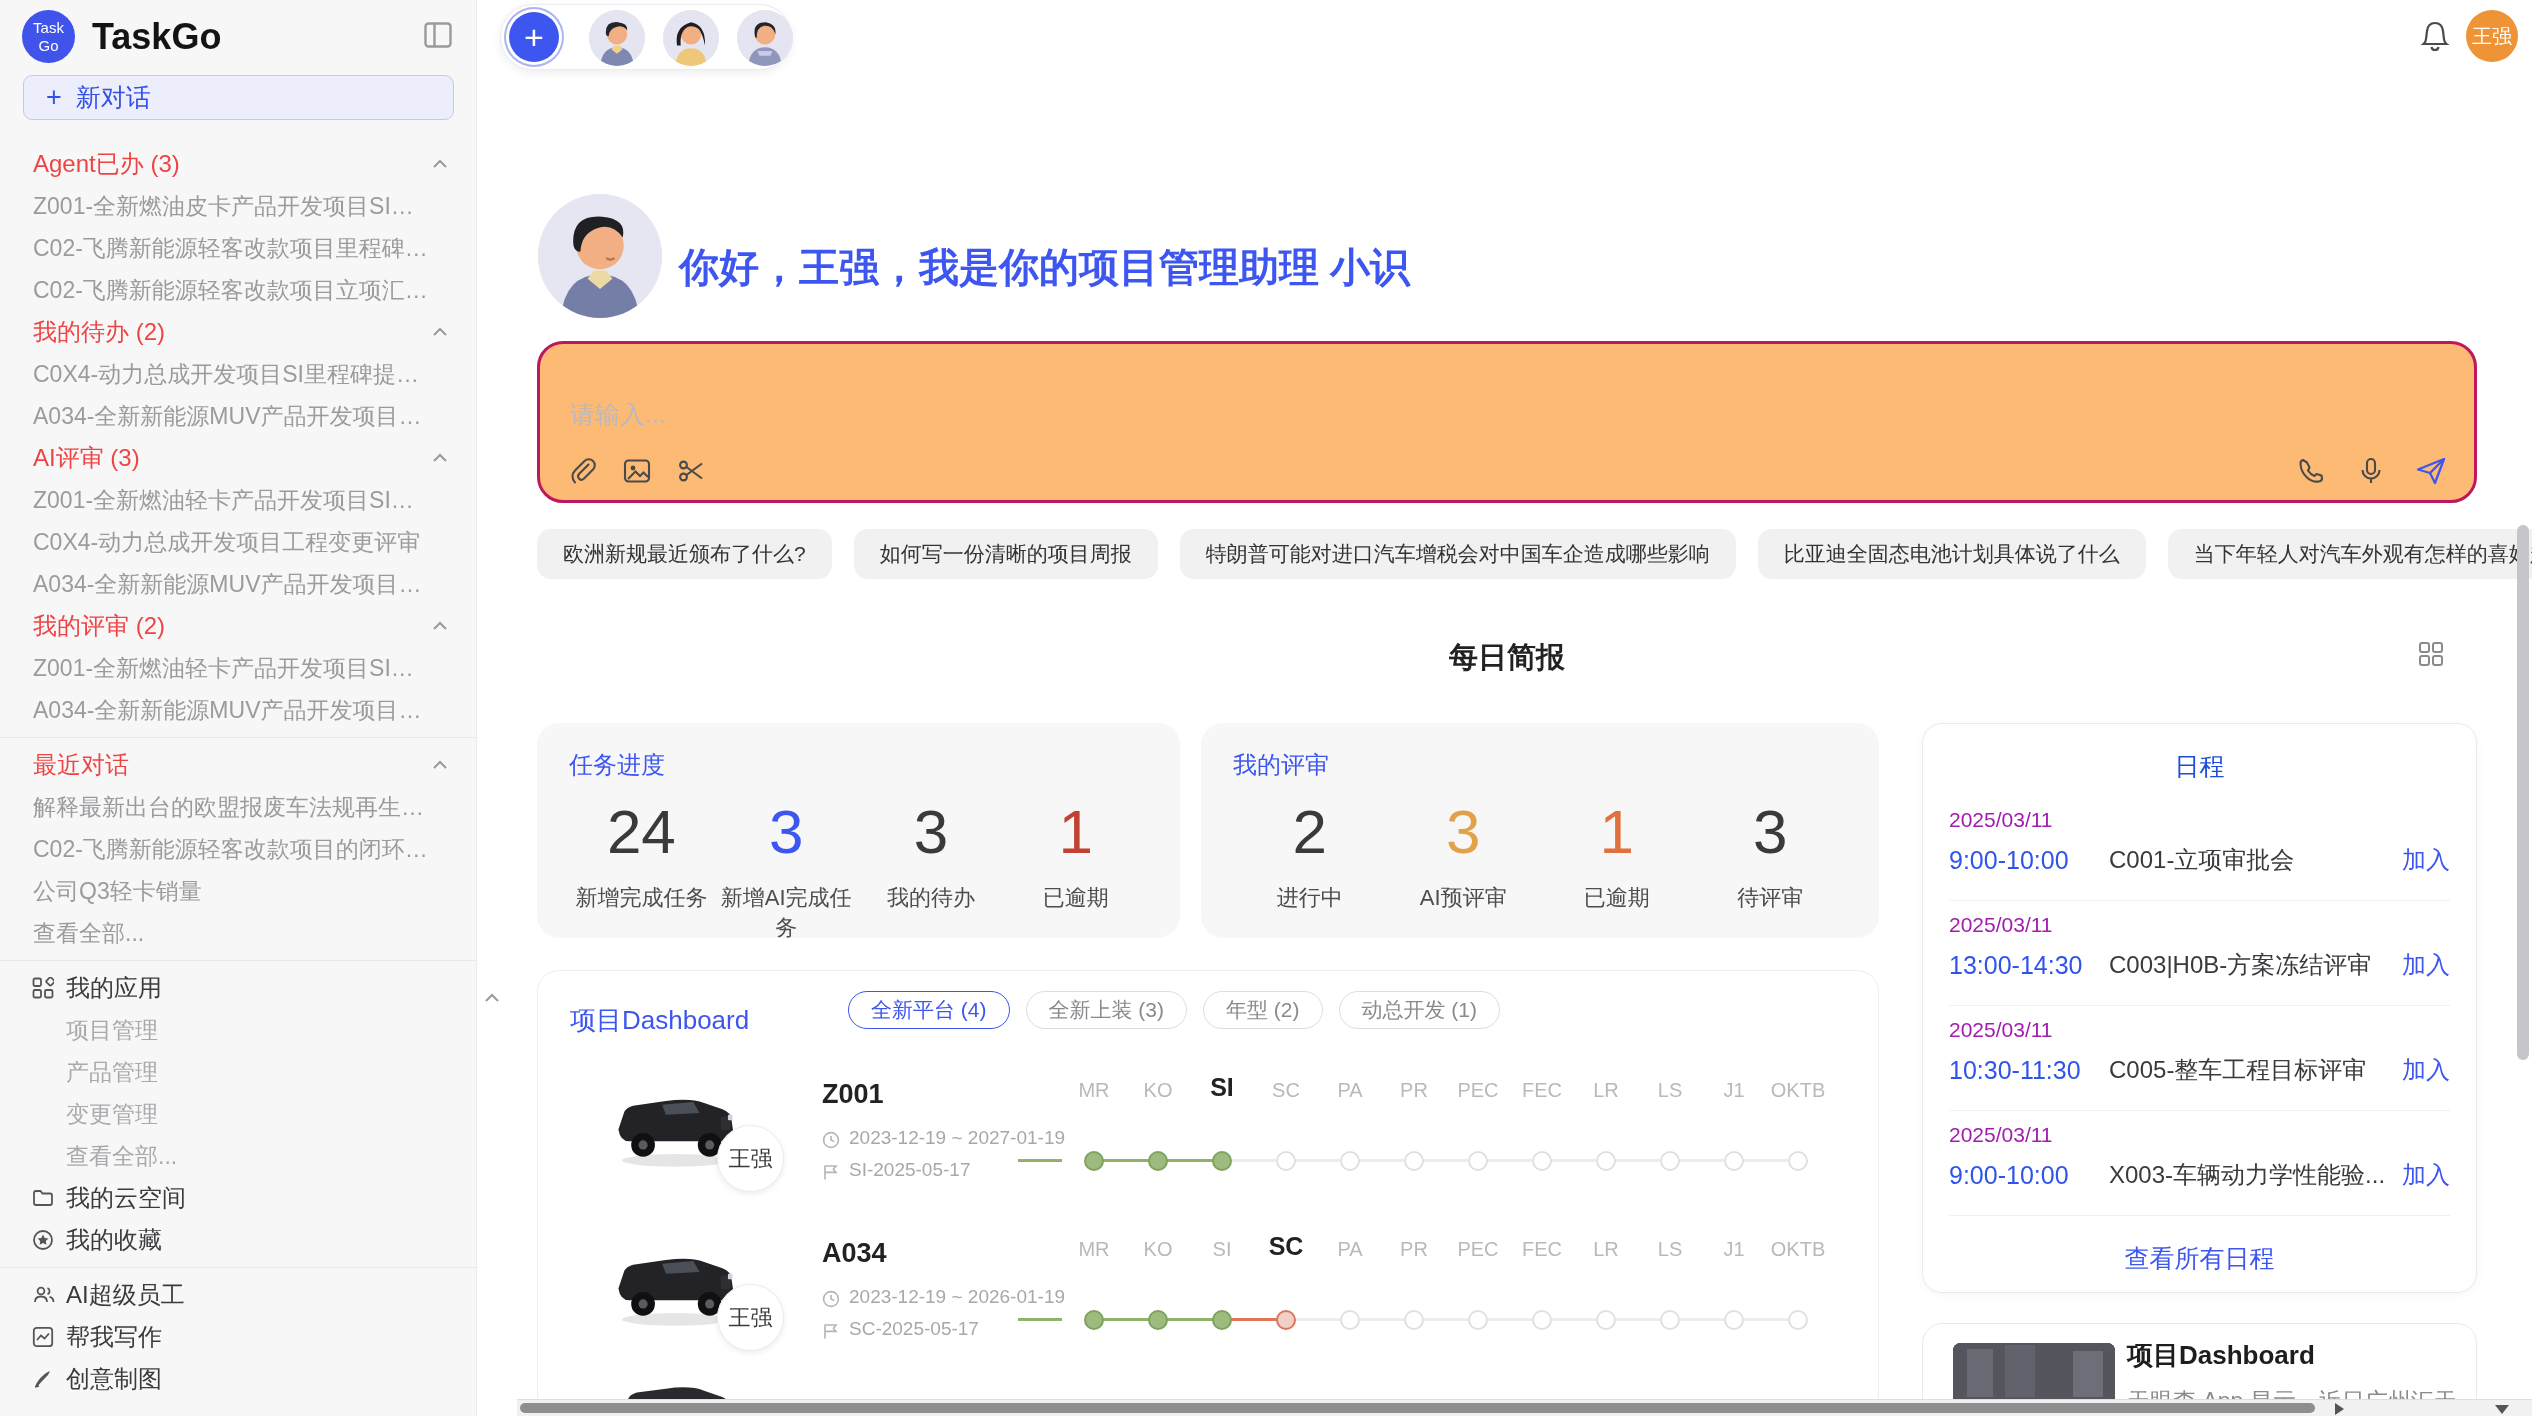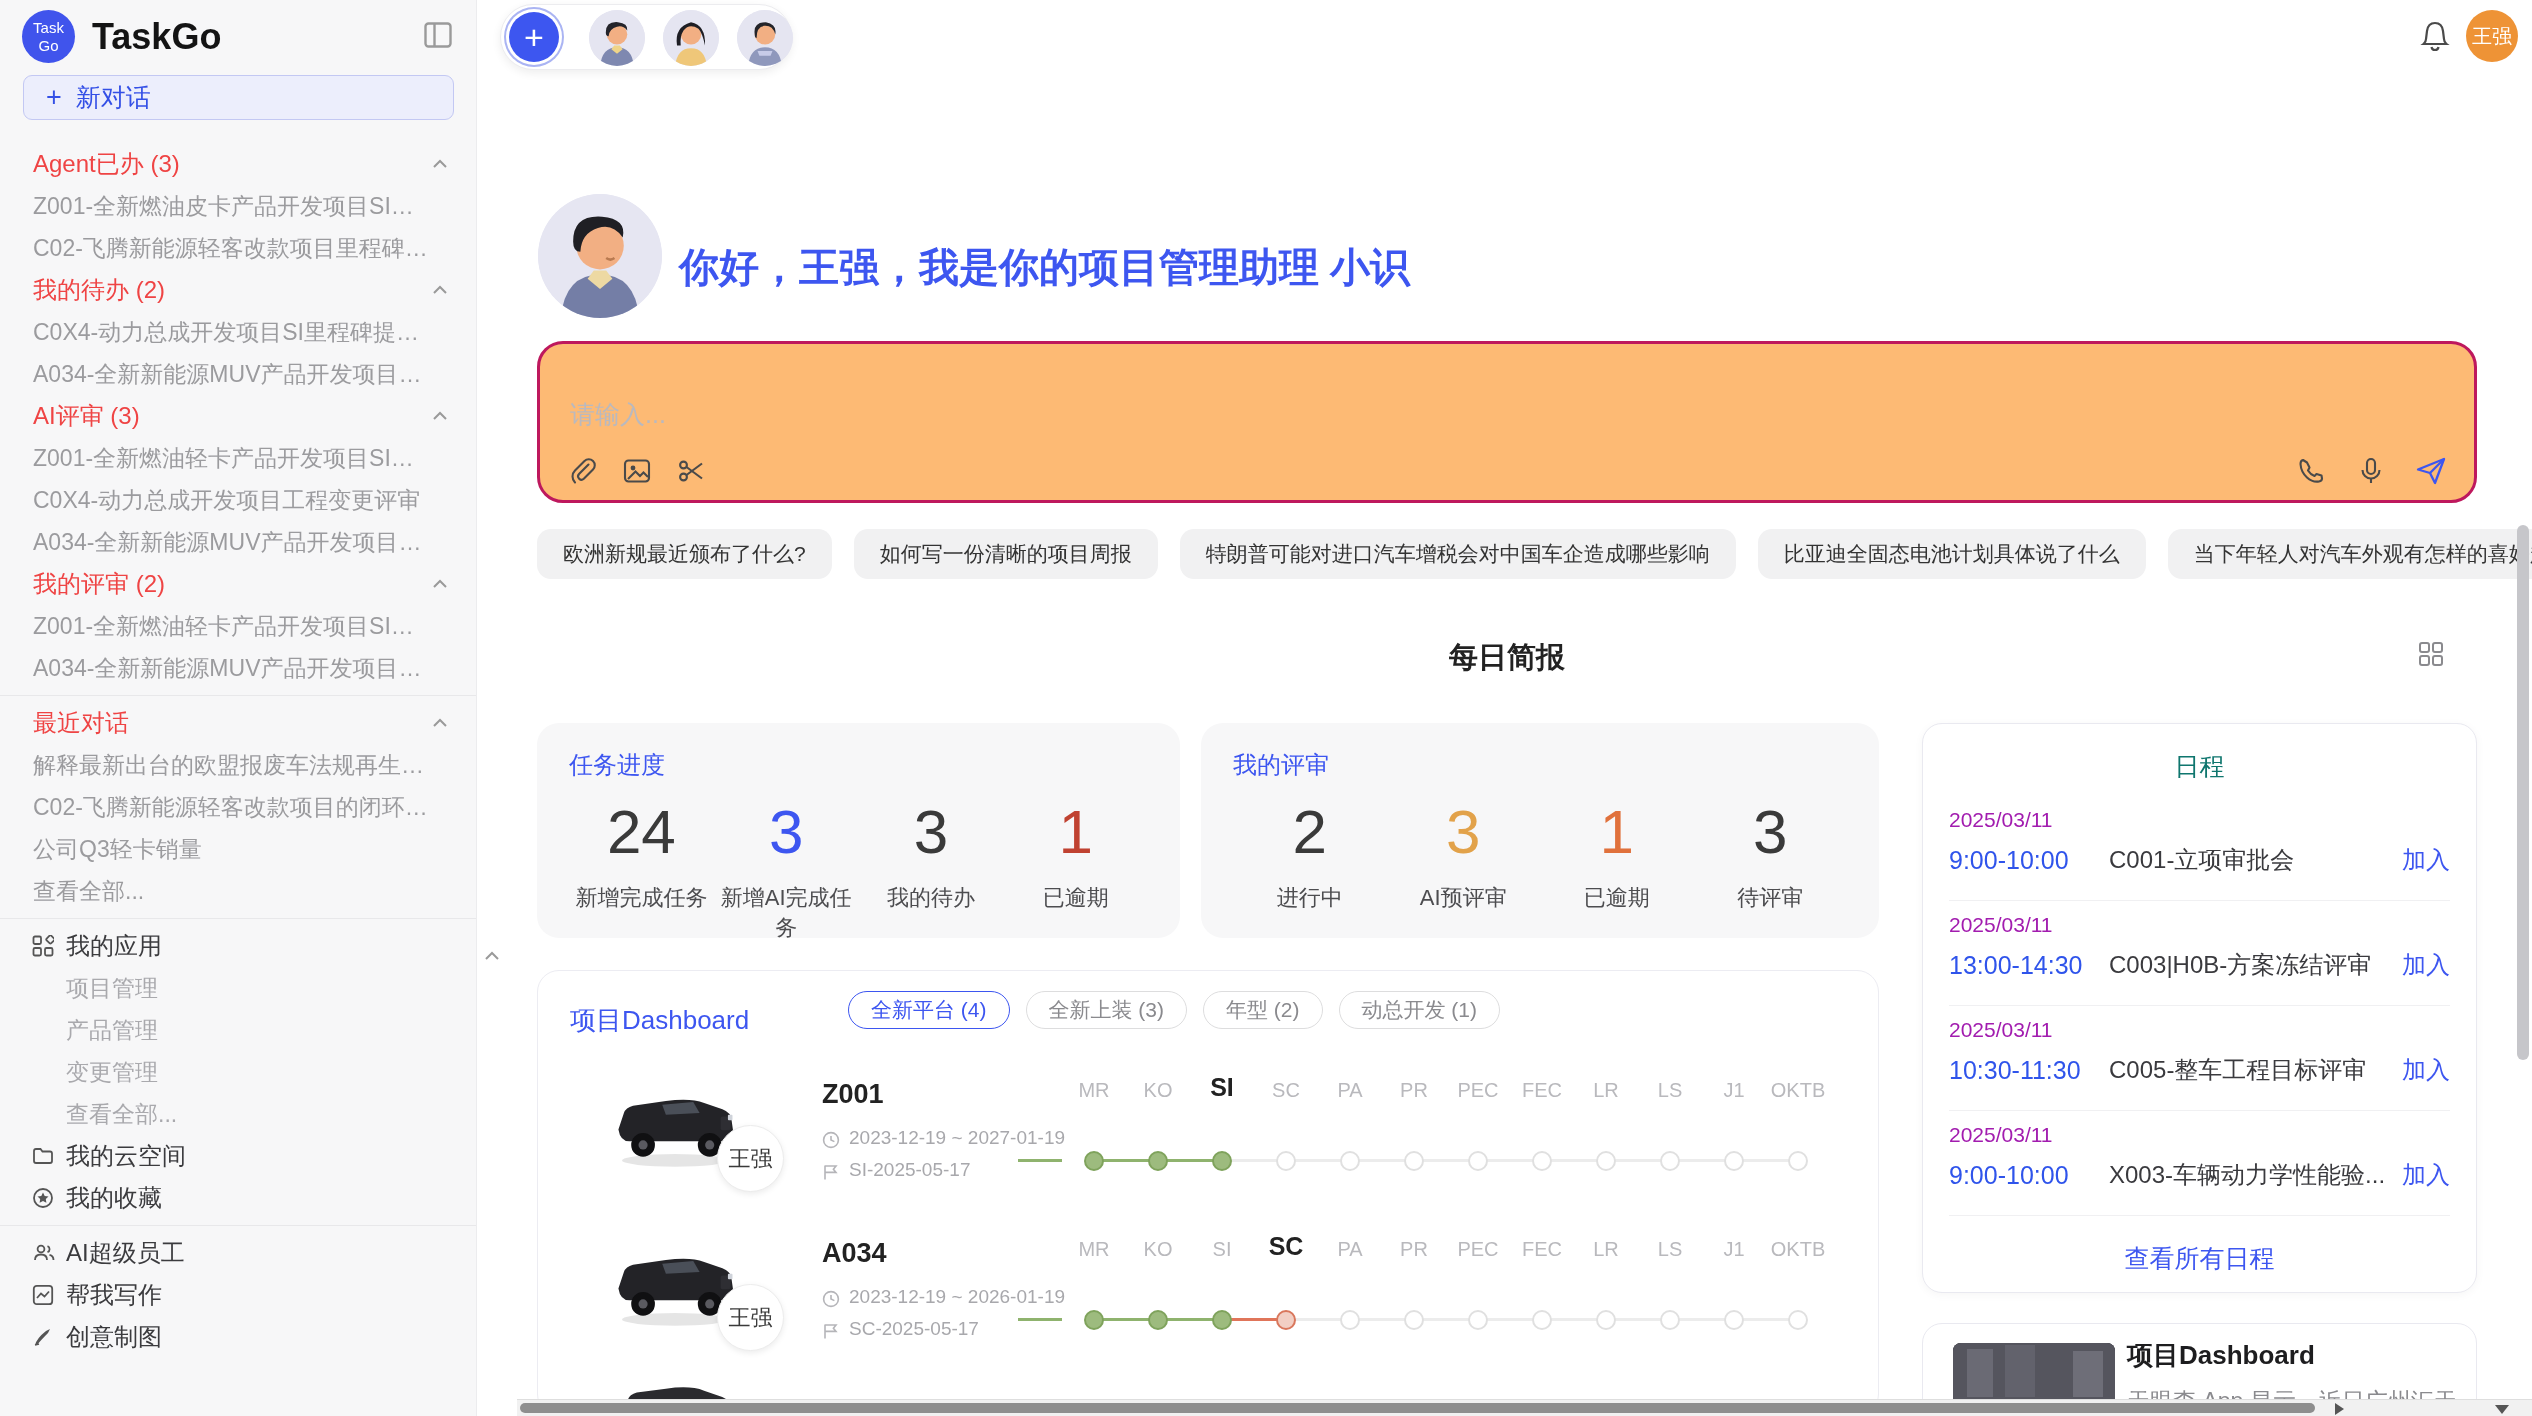--- a/index.html
+++ b/index.html
@@ -105,21 +105,21 @@
     border-radius:50%; background:#fff; border:2px solid #e0e0e0; z-index:2; }
   .ms-node.done { background:#9dbb7e; border-color:#7fa35c; }
   .ms-node.overdue { background:#f2cfc4; border-color:#d9775c; }
   .ms-seg { position:absolute; left:-32px; top:80px; width:64px; height:3px; background:#ececec; z-index:1; }
   .ms-seg.green{background:#8fb36e;} .ms-seg.red{background:#e0755a;}
   .ms-stub { position:absolute; left:-44px; top:80px; width:44px; height:3px; background:#8fb36e; }
 
   
   .cal { position:absolute; left:1922px; top:723px; width:555px; height:570px; background:#fff;
     border:1px solid #e9e9f0; border-radius:20px; box-shadow:0 2px 10px rgba(0,0,0,.04); }
-  .cal-title { text-align:center; margin-top:26px; font-size:25px; color:#0f766e; }
+  .cal-title { text-align:center; margin-top:26px; font-size:25px; color:#1d4ed8; }
   .cal-ev { position:absolute; left:26px; right:26px; height:105px; border-bottom:1px solid #f0f0f2; }
   .cal-ev.e0{top:72px;} .cal-ev.e1{top:177px;} .cal-ev.e2{top:282px;} .cal-ev.e3{top:387px;}
   .ev-date { font-size:21px; color:#a21caf; margin-top:12px; }
   .ev-main { display:flex; align-items:center; margin-top:12px; }
   .ev-time { width:160px; font-size:25px; color:#2f54eb; font-weight:500; }
   .ev-title { flex:1; font-size:24px; color:#3a3a3e; white-space:nowrap; overflow:hidden; }
   .ev-join { font-size:24px; color:#3d56f0; cursor:pointer; }
   .cal-all { position:absolute; left:0; right:0; top:518px; text-align:center; font-size:25px; color:#3d56f0;
     cursor:pointer; }
 
@@ -175,20 +175,21 @@
       <div class="side-h">
         <span>Agent已办 (3)</span>
         <span class="chev">
             <svg width="20" height="20" viewBox="0 0 20 20">
               <polyline points="4,13 10,7 16,13" fill="none" stroke="#9a9a9a" stroke-width="2"></polyline>
             </svg>
           </span>
       </div>
       <div class="side-item">Z001-全新燃油皮卡产品开发项目SI节点Lesson Learn报告</div>
       <div class="side-item">C02-飞腾新能源轻客改款项目里程碑画布</div>
+      <div class="side-item">C02-飞腾新能源轻客改款项目立项汇报方案</div>
 
       <div class="side-h">
         <span>我的待办 (2)</span>
         <span class="chev">
             <svg width="20" height="20" viewBox="0 0 20 20">
               <polyline points="4,13 10,7 16,13" fill="none" stroke="#9a9a9a" stroke-width="2"></polyline>
             </svg>
           </span>
       </div>
       <div class="side-item">C0X4-动力总成开发项目SI里程碑提交物检查</div>

